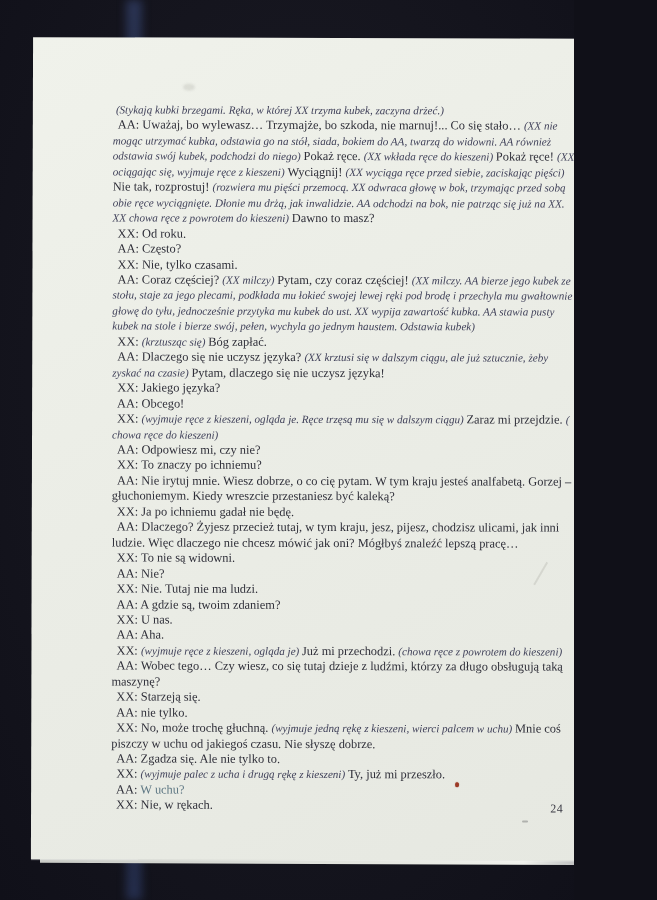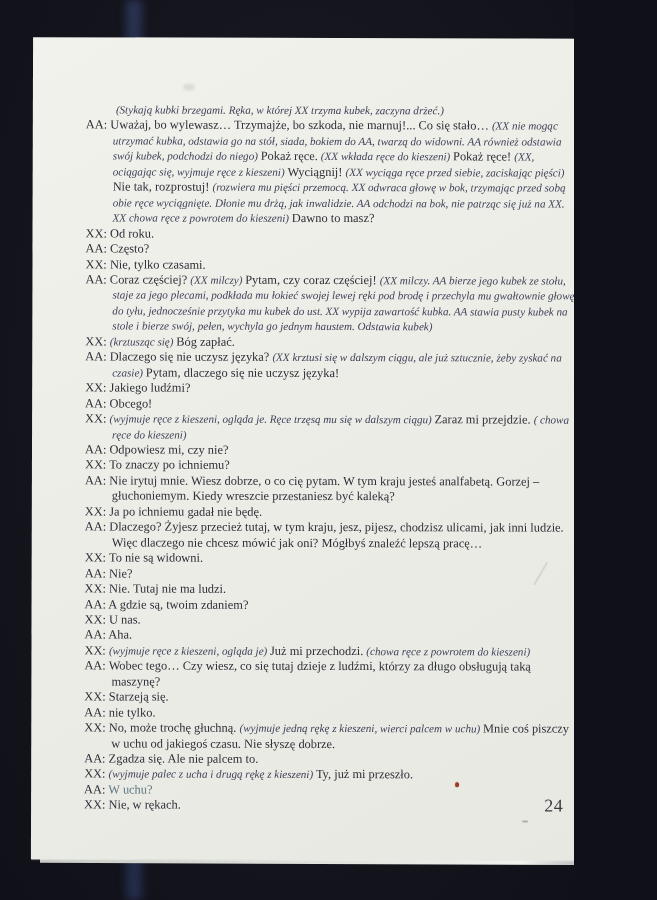--- a/index.html
+++ b/index.html
@@ -46,27 +46,27 @@
     position:absolute;left:424px;top:744px;width:4px;height:5px;border-radius:50%;
     background:#9c3a27;box-shadow:0 0 1px rgba(156,58,39,.8);
   }
   .textblock{
     position:absolute;left:53px;top:65px;width:492px;
     color:#2e2e38;font-size:12.4px;line-height:15.45px;
     text-align:left;
   }
   .opening{margin:0 0 0 30px;}
   .entry{margin:0;padding-left:27px;text-indent:-27px;}
-  .speaker{color:#2e2e38;}
+  .speaker{color:#2e2e38;margin-left:32px;}
   .seg-normal{color:#2e2e38;}
   .seg-stage{font-style:italic;font-size:11.1px;color:#41425a;}
   .seg-faded{color:#5f7884;text-align:center;}
   .pgnum{
     position:absolute;right:53px;bottom:44px;
-    font-size:18px;color:#3c3c46;letter-spacing:.4px;
+    font-size:12px;color:#3c3c46;letter-spacing:.4px;
   }
 </style>
 </head>
 <body>
 
 <div class="scene">
   <div class="streak"></div>
   <div class="under-edge"></div>
   <div class="page">
     <div class="smudge-1"></div>
@@ -76,40 +76,40 @@
     <div class="textblock">
       <p class="opening seg-stage">(Stykają kubki brzegami. Ręka, w której XX trzyma kubek, zaczyna drżeć.)</p>
       <div id="dialogue">
           <p class="entry"><span class="speaker">AA: </span><span class="seg-normal">Uważaj, bo wylewasz… Trzymajże, bo szkoda, nie marnuj!... Co się stało… </span><span class="seg-stage">(XX nie mogąc utrzymać kubka, odstawia go na stół, siada, bokiem do AA, twarzą do widowni. AA również odstawia swój kubek, podchodzi do niego) </span><span class="seg-normal">Pokaż ręce. </span><span class="seg-stage">(XX wkłada ręce do kieszeni) </span><span class="seg-normal">Pokaż ręce! </span><span class="seg-stage">(XX, ociągając się, wyjmuje ręce z kieszeni) </span><span class="seg-normal">Wyciągnij! </span><span class="seg-stage">(XX wyciąga ręce przed siebie, zaciskając pięści) </span><span class="seg-normal">Nie tak, rozprostuj! </span><span class="seg-stage">(rozwiera mu pięści przemocą. XX odwraca głowę w bok, trzymając przed sobą obie ręce wyciągnięte. Dłonie mu drżą, jak inwalidzie. AA odchodzi na bok, nie patrząc się już na XX. XX chowa ręce z powrotem do kieszeni) </span><span class="seg-normal">Dawno to masz?</span></p>
           <p class="entry"><span class="speaker">XX: </span><span class="seg-normal">Od roku.</span></p>
           <p class="entry"><span class="speaker">AA: </span><span class="seg-normal">Często?</span></p>
           <p class="entry"><span class="speaker">XX: </span><span class="seg-normal">Nie, tylko czasami.</span></p>
           <p class="entry"><span class="speaker">AA: </span><span class="seg-normal">Coraz częściej? </span><span class="seg-stage">(XX milczy) </span><span class="seg-normal">Pytam, czy coraz częściej! </span><span class="seg-stage">(XX milczy. AA bierze jego kubek ze stołu, staje za jego plecami, podkłada mu łokieć swojej lewej ręki pod brodę i przechyla mu gwałtownie głowę do tyłu, jednocześnie przytyka mu kubek do ust. XX wypija zawartość kubka. AA stawia pusty kubek na stole i bierze swój, pełen, wychyla go jednym haustem. Odstawia kubek)</span></p>
           <p class="entry"><span class="speaker">XX: </span><span class="seg-stage">(krztusząc się) </span><span class="seg-normal">Bóg zapłać.</span></p>
           <p class="entry"><span class="speaker">AA: </span><span class="seg-normal">Dlaczego się nie uczysz języka? </span><span class="seg-stage">(XX krztusi się w dalszym ciągu, ale już sztucznie, żeby zyskać na czasie) </span><span class="seg-normal">Pytam, dlaczego się nie uczysz języka!</span></p>
-          <p class="entry"><span class="speaker">XX: </span><span class="seg-normal">Jakiego ludźmi?</span></p>
+          <p class="entry"><span class="speaker">XX: </span><span class="seg-normal">Jakiego języka?</span></p>
           <p class="entry"><span class="speaker">AA: </span><span class="seg-normal">Obcego!</span></p>
           <p class="entry"><span class="speaker">XX: </span><span class="seg-stage">(wyjmuje ręce z kieszeni, ogląda je. Ręce trzęsą mu się w dalszym ciągu) </span><span class="seg-normal">Zaraz mi przejdzie. </span><span class="seg-stage">( chowa ręce do kieszeni)</span></p>
           <p class="entry"><span class="speaker">AA: </span><span class="seg-normal">Odpowiesz mi, czy nie?</span></p>
           <p class="entry"><span class="speaker">XX: </span><span class="seg-normal">To znaczy po ichniemu?</span></p>
           <p class="entry"><span class="speaker">AA: </span><span class="seg-normal">Nie irytuj mnie. Wiesz dobrze, o co cię pytam. W tym kraju jesteś analfabetą. Gorzej – głuchoniemym. Kiedy wreszcie przestaniesz być kaleką?</span></p>
           <p class="entry"><span class="speaker">XX: </span><span class="seg-normal">Ja po ichniemu gadał nie będę.</span></p>
           <p class="entry"><span class="speaker">AA: </span><span class="seg-normal">Dlaczego? Żyjesz przecież tutaj, w tym kraju, jesz, pijesz, chodzisz ulicami, jak inni ludzie. Więc dlaczego nie chcesz mówić jak oni? Mógłbyś znaleźć lepszą pracę…</span></p>
           <p class="entry"><span class="speaker">XX: </span><span class="seg-normal">To nie są widowni.</span></p>
           <p class="entry"><span class="speaker">AA: </span><span class="seg-normal">Nie?</span></p>
           <p class="entry"><span class="speaker">XX: </span><span class="seg-normal">Nie. Tutaj nie ma ludzi.</span></p>
           <p class="entry"><span class="speaker">AA: </span><span class="seg-normal">A gdzie są, twoim zdaniem?</span></p>
           <p class="entry"><span class="speaker">XX: </span><span class="seg-normal">U nas.</span></p>
           <p class="entry"><span class="speaker">AA: </span><span class="seg-normal">Aha.</span></p>
           <p class="entry"><span class="speaker">XX: </span><span class="seg-stage">(wyjmuje ręce z kieszeni, ogląda je) </span><span class="seg-normal">Już mi przechodzi. </span><span class="seg-stage">(chowa ręce z powrotem do kieszeni)</span></p>
           <p class="entry"><span class="speaker">AA: </span><span class="seg-normal">Wobec tego… Czy wiesz, co się tutaj dzieje z ludźmi, którzy za długo obsługują taką maszynę?</span></p>
           <p class="entry"><span class="speaker">XX: </span><span class="seg-normal">Starzeją się.</span></p>
           <p class="entry"><span class="speaker">AA: </span><span class="seg-normal">nie tylko.</span></p>
           <p class="entry"><span class="speaker">XX: </span><span class="seg-normal">No, może trochę głuchną. </span><span class="seg-stage">(wyjmuje jedną rękę z kieszeni, wierci palcem w uchu) </span><span class="seg-normal">Mnie coś piszczy w uchu od jakiegoś czasu. Nie słyszę dobrze.</span></p>
-          <p class="entry"><span class="speaker">AA: </span><span class="seg-normal">Zgadza się. Ale nie palcem to.</span></p>
+          <p class="entry"><span class="speaker">AA: </span><span class="seg-normal">Zgadza się. Ale nie tylko to.</span></p>
           <p class="entry"><span class="speaker">XX: </span><span class="seg-stage">(wyjmuje palec z ucha i drugą rękę z kieszeni) </span><span class="seg-normal">Ty, już mi przeszło.</span></p>
           <p class="entry"><span class="speaker">AA: </span><span class="seg-faded">W uchu?</span></p>
           <p class="entry"><span class="speaker">XX: </span><span class="seg-normal">Nie, w rękach.</span></p>
         </div>
     </div>
     <span class="pgnum">24</span>
   </div>
 </div>
 
 </body></html>

